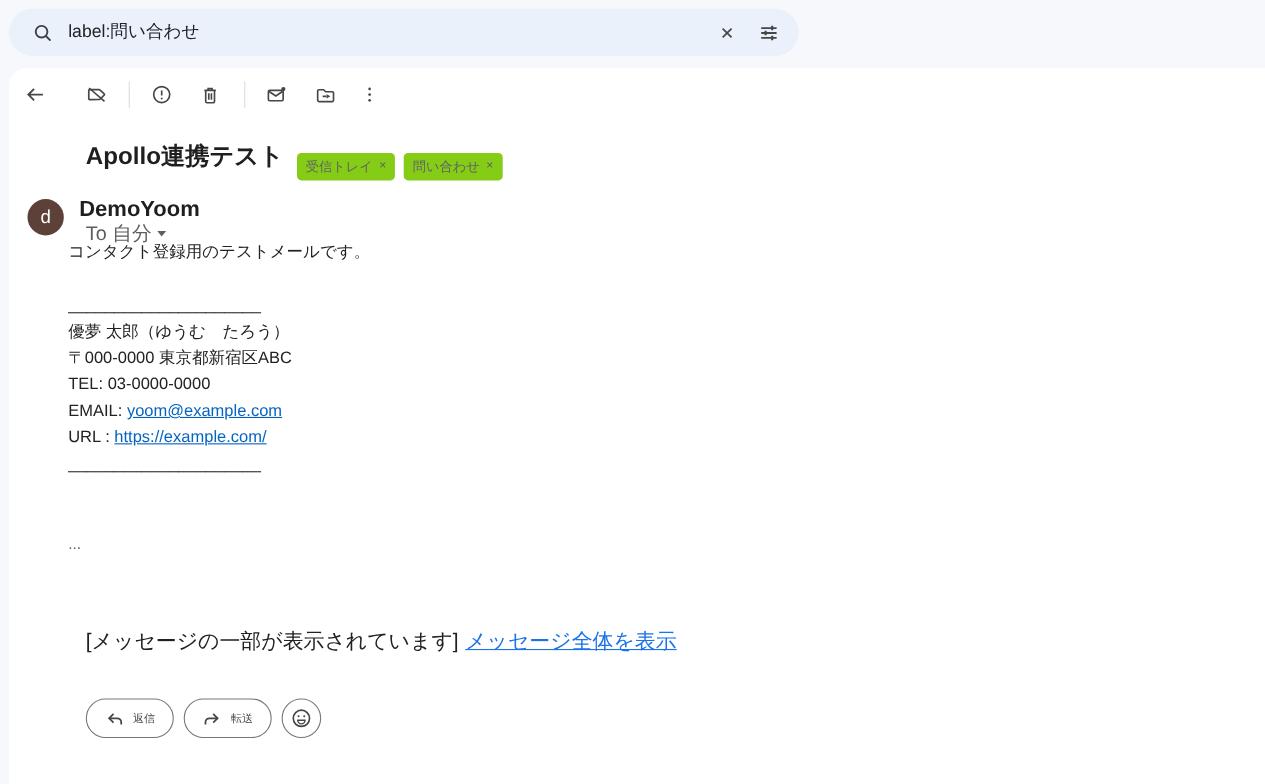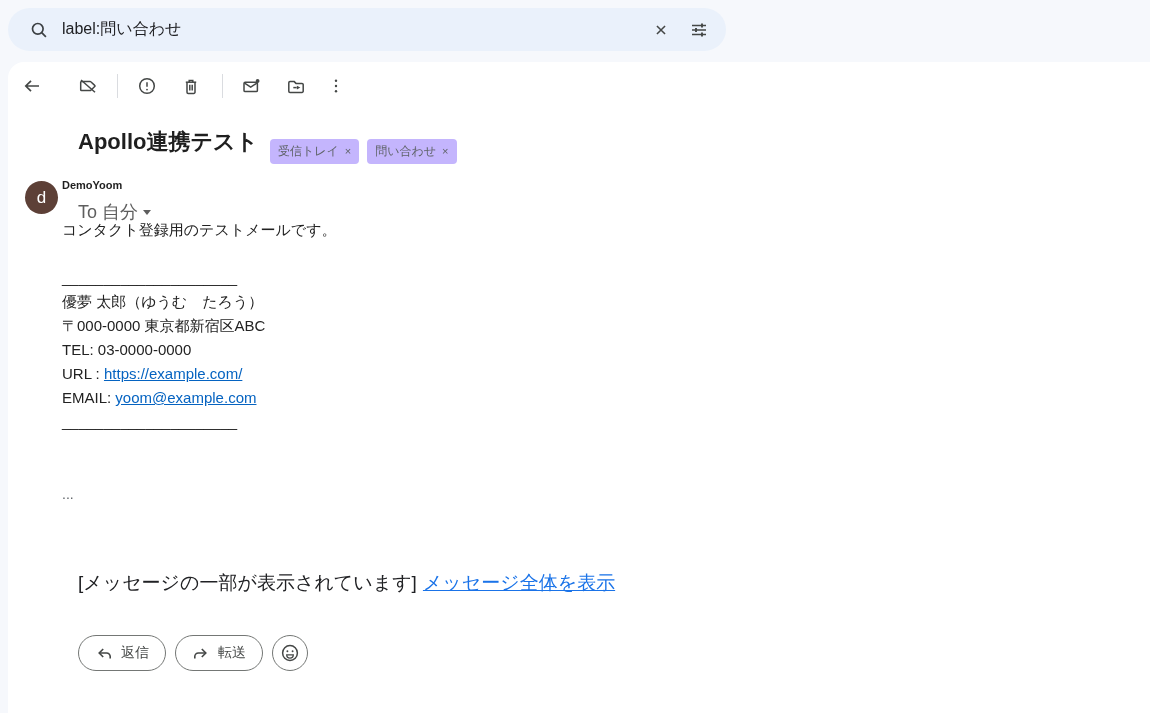--- a/index.html
+++ b/index.html
@@ -22,47 +22,47 @@
     background:#fff; border-radius:16px 0 0 0; }
 
   
   .tb-btn { position:absolute; top:4px; width:40px; height:40px; border-radius:50%; color:#444746; }
   .tb-sep { position:absolute; top:12px; width:1px; height:24px; background:#dadce0; }
 
   
   .subject-row { position:absolute; left:70px; top:64px; display:flex; align-items:center; gap:12px; height:32px; }
   .subject { font-size:22px; font-weight:700; color:#1f1f1f; white-space:nowrap; }
   .chips { display:flex; gap:8px; margin-top:2px; }
-  .chip { background:#c4b5fd; color:#5f6368; font-size:12px; padding:4px 8px; border-radius:4px;
+  .chip { background:#84cc16; color:#5f6368; font-size:12px; padding:4px 8px; border-radius:4px;
     display:flex; align-items:center; gap:6px; white-space:nowrap;margin-top:16px; }
   .chip-x { font-size:11px; line-height:1; cursor:pointer; }
 
   
   .avatar { position:absolute; left:17px; top:119px; width:33px; height:33px; border-radius:50%;
     background:#5d4037; color:#fff; display:flex; align-items:center; justify-content:center; font-size:17px; }
-  .sender-name { position:absolute; left:54px; top:117px; font-size:11px; font-weight:700; color:#1f1f1f; }
+  .sender-name { position:absolute; left:64px; top:117px; font-size:20px; font-weight:700; color:#1f1f1f; }
   .to-row { position:absolute; left:70px; top:138px; font-size:18px; color:#5e5e5e;
     display:flex; align-items:center; gap:5px; cursor:pointer; }
   .caret { width:0; height:0; border-left:4px solid transparent; border-right:4px solid transparent;
     border-top:5px solid #5e5e5e; margin-top:1px; }
 
   
   .mail-body { position:absolute; left:54px; top:156px; font-size:15px; line-height:24px; color:#222222; }
   .ln { height:24px; white-space:pre; }
   .sep-line { letter-spacing:0; color:#222222; }
   .mail-body a { color:#0563c1; text-decoration:underline; }
   .ellipsis { color:#5f6368; font-size:14px; }
 
   .notice { position:absolute; left:70px; top:508px; font-size:19px; color:#202124; }
   .notice a { color:#1a73e8; text-decoration:underline; margin-left:6px; }
 
   
   .actions { position:absolute; left:70px; top:573px; display:flex; align-items:center; gap:9px; }
   .pill { height:36px; border:1px solid #747775; border-radius:18px; background:#fff;
-    display:flex; align-items:center; gap:8px; padding:0 16px; font-size:14px; color:#444746;
+    display:flex; align-items:center; gap:8px; padding:0 16px; font-size:10px; color:#444746;
     font-weight:500; font-family:inherit; cursor:pointer; white-space:nowrap; }
   .emoji-btn { width:36px; height:36px; border:1px solid #747775; border-radius:50%; background:#fff;
     display:flex; align-items:center; justify-content:center; color:#444746; cursor:pointer; }
   svg { display:block; }
 </style>
 </head>
 <body>
 
 <div class="page">
 
@@ -160,22 +160,22 @@
       <span class="caret"></span>
     </div>
 
     <div class="mail-body">
       <div class="ln">コンタクト登録用のテストメールです。</div>
       <div class="ln"></div>
       <div class="ln sep-line">_____________________</div>
       <div class="ln">優夢 太郎（ゆうむ　たろう）</div>
       <div class="ln">〒000-0000 東京都新宿区ABC</div>
       <div class="ln">TEL: 03-0000-0000</div>
+      <div class="ln"><span>EMAIL: </span><a href="#">yoom@example.com</a></div>
       <div class="ln"><span>URL : </span><a href="#">https://example.com/</a></div>
-      <div class="ln"><span>EMAIL: </span><a href="#">yoom@example.com</a></div>
       <div class="ln sep-line">_____________________</div>
       <div class="ln"></div>
       <div class="ln"></div>
       <div class="ln ellipsis">...</div>
     </div>
 
     <div class="notice">
       <span>[メッセージの一部が表示されています]</span><a href="#">メッセージ全体を表示</a>
     </div>
 

